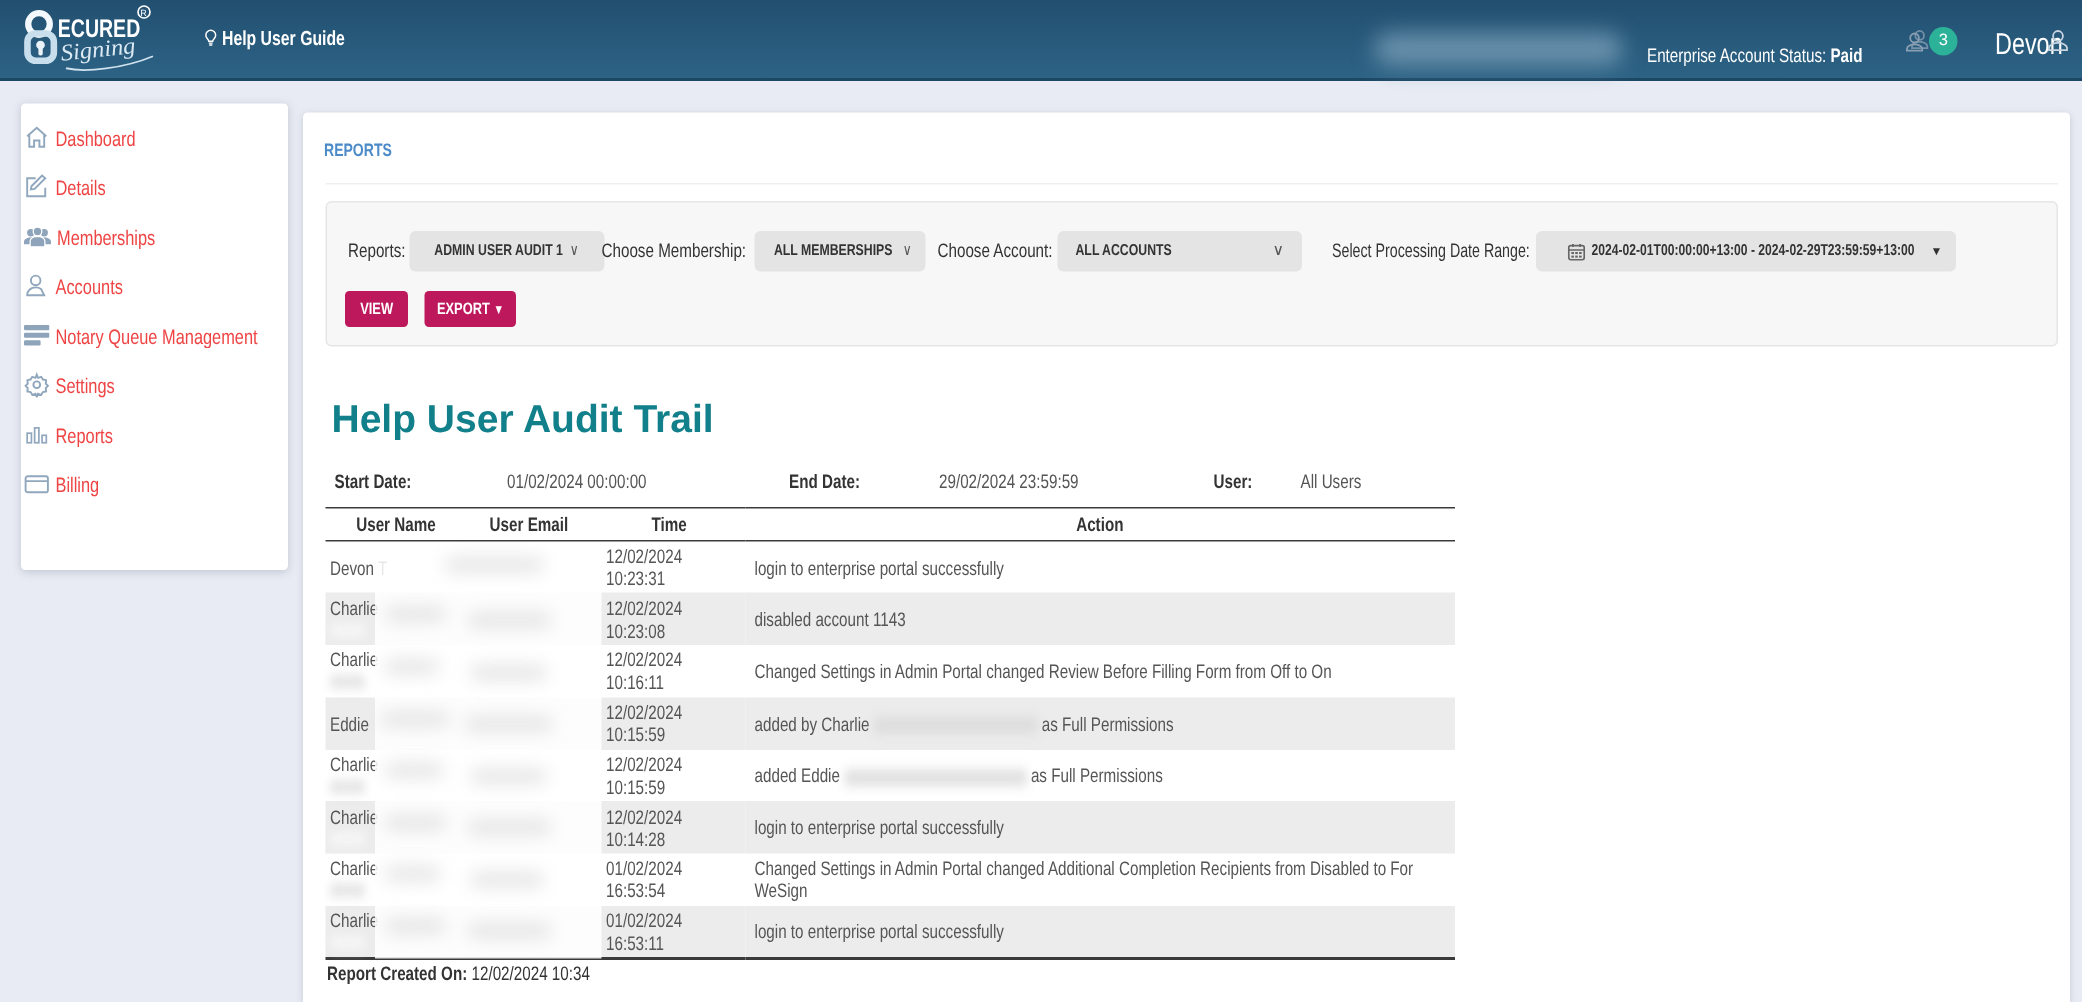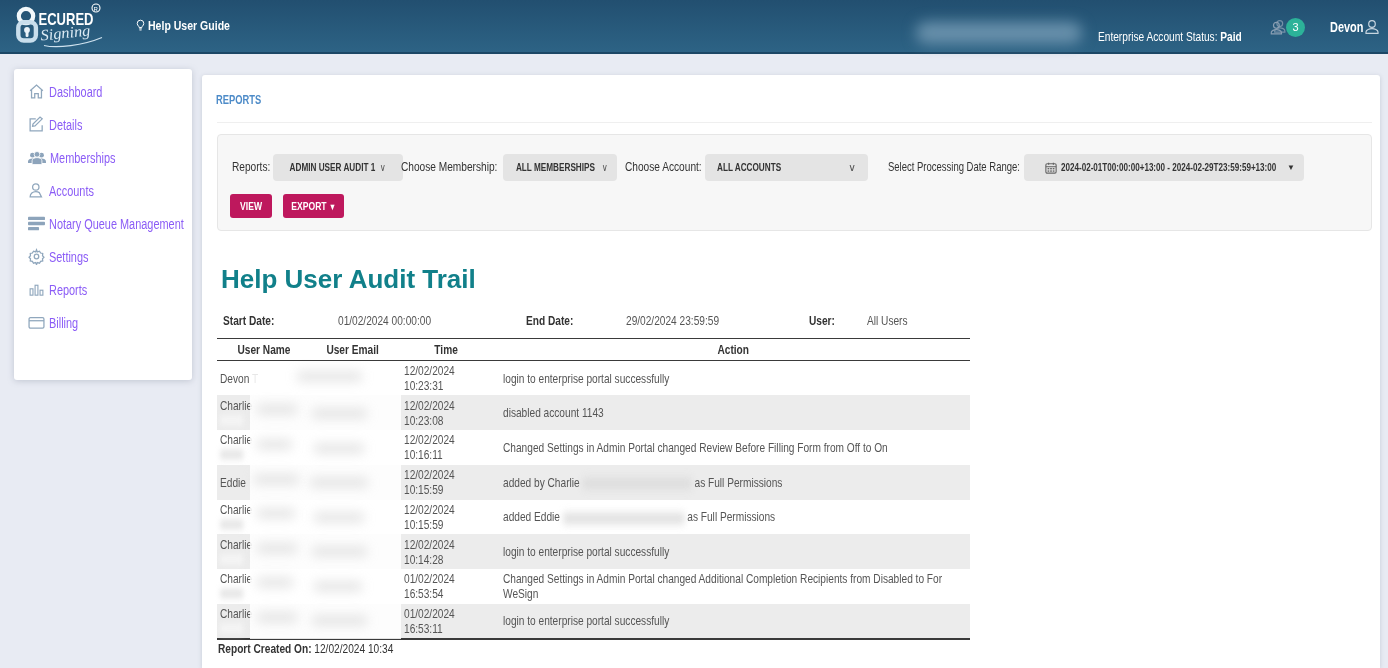--- a/index.html
+++ b/index.html
@@ -13,27 +13,27 @@
   background:linear-gradient(180deg,#224f70 0%,#2d6385 100%);
   border-bottom:2px solid #1c4765; }
 .help { position:absolute; left:148px; top:18px; color:#fff; font-weight:bold; font-size:13.5px; }
 .bulb { position:absolute; left:136px; top:19px; }
 .searchblur { position:absolute; left:916px; top:22px; width:166px; height:22px; border-radius:11px;
   background:#6890ab; filter:blur(7px); }
 .acctstatus { position:absolute; left:1098px; top:29px; color:#fff; font-size:13px; }
 .badgeicon { position:absolute; left:1270px; top:19px; }
 .badge { position:absolute; left:1286px; top:18px; width:19px; height:19px; border-radius:50%;
   background:#2cb299; color:#fff; font-size:11px; text-align:center; line-height:19px; }
-.devon { position:absolute; left:1330px; top:19px; color:#fff; font-size:14px; font-weight:bold; }
+.devon { position:absolute; left:1330px; top:19px; color:#fff; font-size:20px; font-weight:normal; }
 .devicon { position:absolute; left:1364px; top:19px; }
 
 
 .sidebar { position:absolute; left:14px; top:69px; width:178px; height:311px; background:#fff;
   border-radius:3px; box-shadow:0 1px 6px rgba(120,130,150,0.35); padding-top:6px; }
-.mitem { height:33px; display:flex; align-items:center; padding-left:14px; color:#8b5cf6; font-size:14px; }
+.mitem { height:33px; display:flex; align-items:center; padding-left:2px; color:#ef4444; font-size:14px; }
 .mitem svg { margin-right:4px; flex:none; }
 
 
 .main { position:absolute; left:202px; top:75px; width:1178px; height:593px; background:#fff;
   border-radius:3px 3px 0 0; box-shadow:0 1px 4px rgba(120,130,150,0.3); }
 .reports-h { position:absolute; left:14px; top:18px; color:#4d8bc8; font-size:12px; font-weight:bold; }
 .sep { position:absolute; left:15px; top:47px; width:1155px; height:0; border-top:1px solid #efefef; }
 
 
 .filterbox { position:absolute; left:15px; top:59px; width:1155px; height:97px; background:#f7f7f7;

